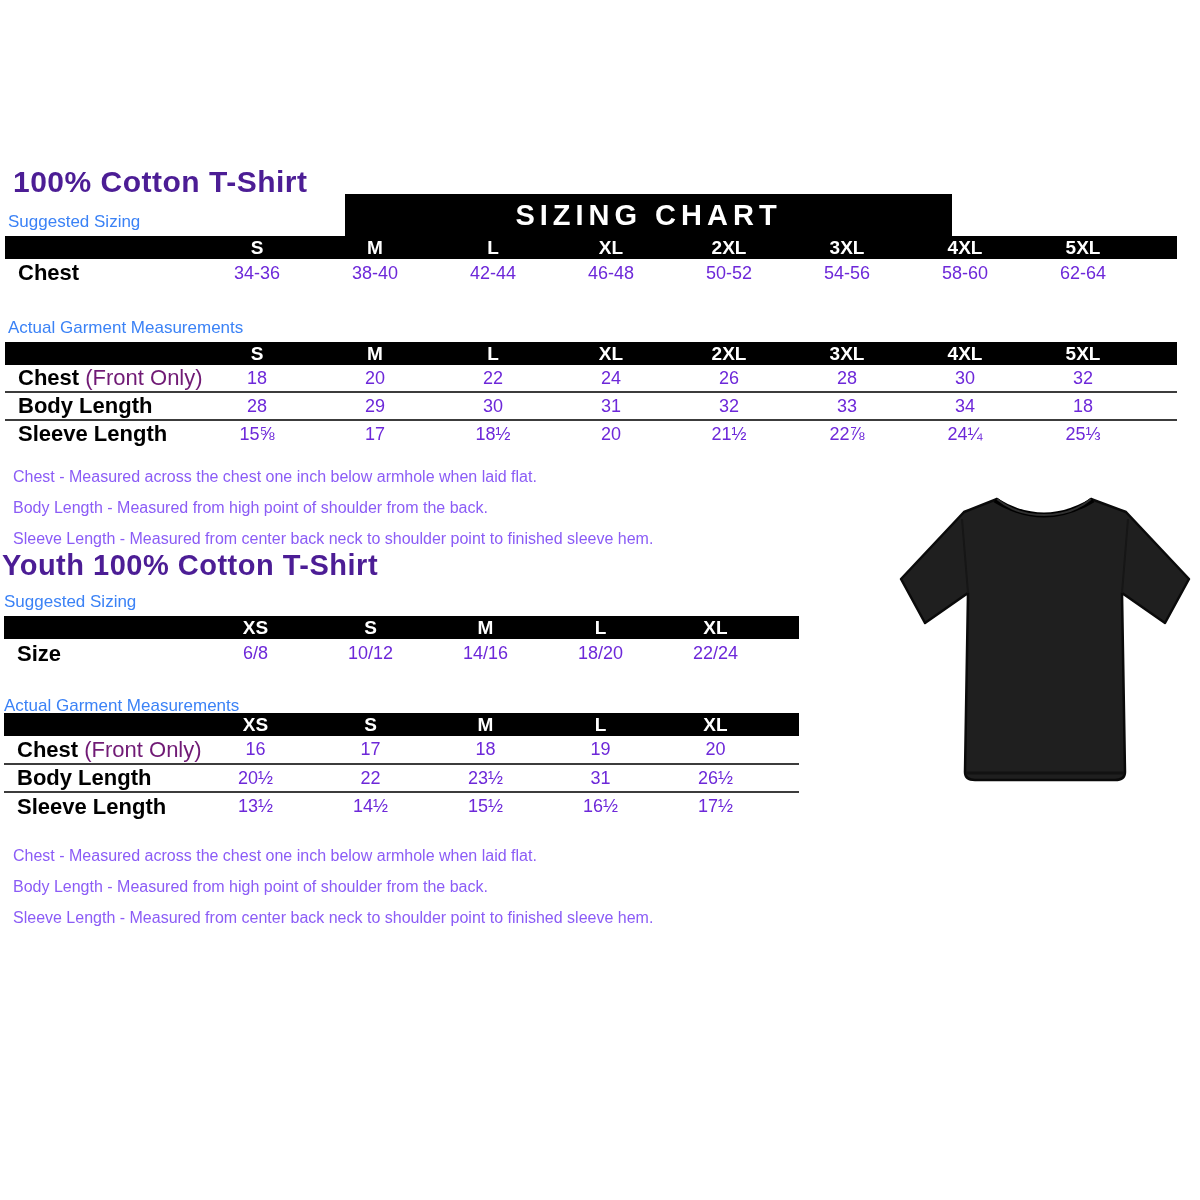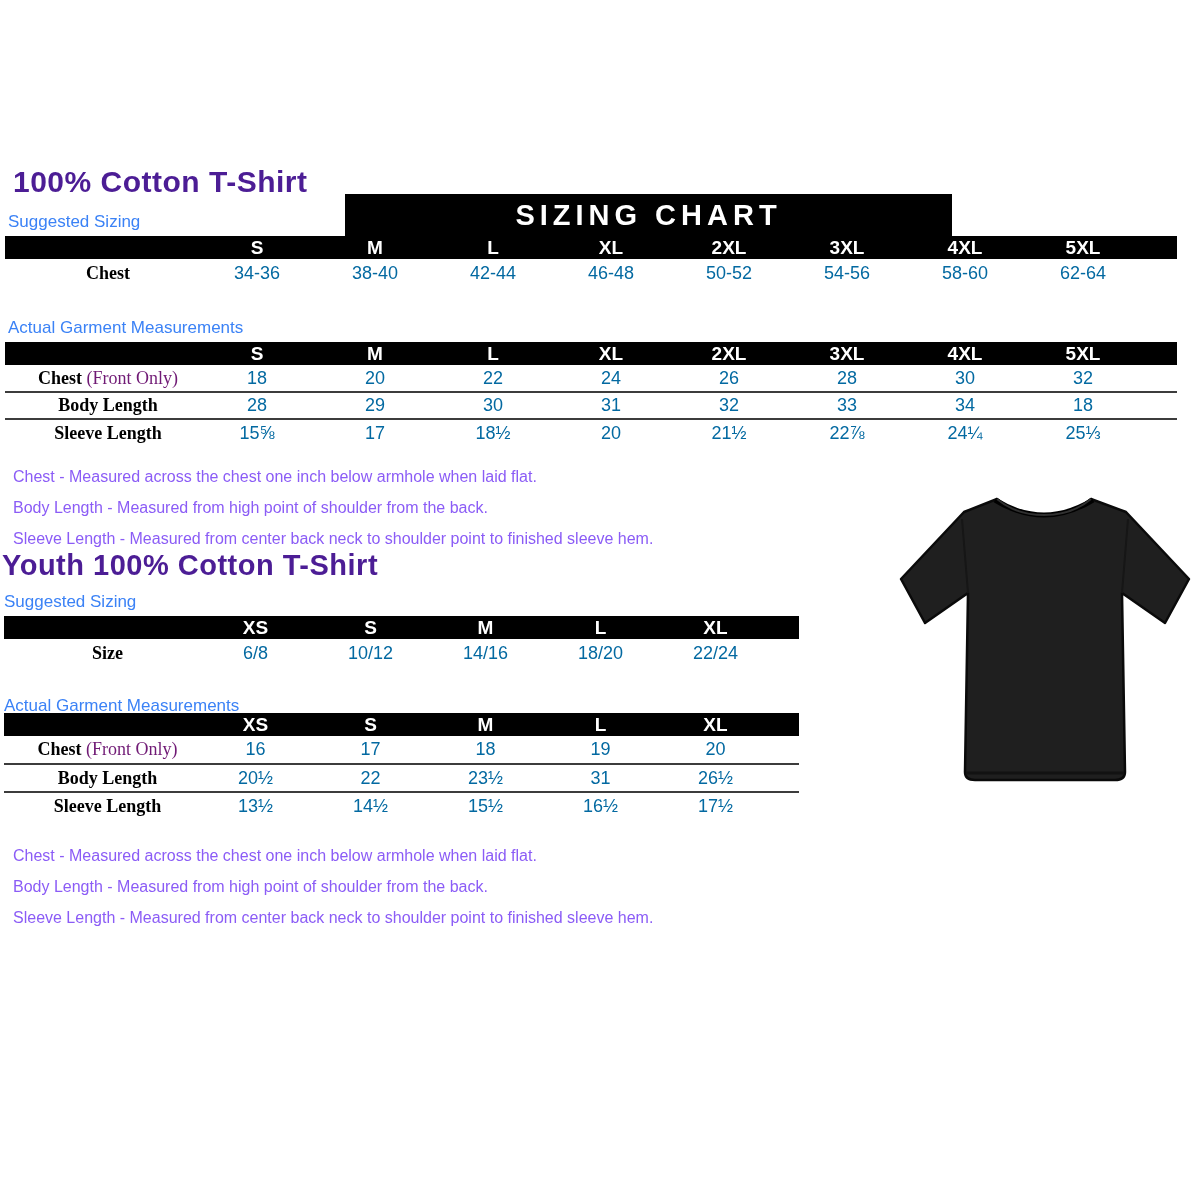--- a/index.html
+++ b/index.html
@@ -18,26 +18,26 @@
   }
   .section-label{font-size:17px;color:#3b82f6;white-space:nowrap;}
 
   
   table.size-table{border-collapse:collapse;table-layout:fixed;}
   table.size-table thead th{
     background:#000;color:#fff;font-weight:700;font-size:19px;text-align:center;
     padding:0;height:23px;line-height:23px;
   }
   table.size-table tbody th{
-    text-align:center;font-size:18px;color:#000;font-weight:700;
-    padding:0 0 0 13px;white-space:nowrap;font-family:Liberation Serif, serif;
+    text-align:left;font-size:22px;color:#000;font-weight:700;
+    padding:0 0 0 13px;white-space:nowrap;
   }
   table.size-table tbody th .suffix{font-weight:400;color:#701a75;}
   table.size-table tbody td{
-    text-align:center;font-size:18px;color:#0369a1;padding:0;
+    text-align:center;font-size:18px;color:#6d28d9;padding:0;
   }
   table.size-table tbody tr{height:27px;}
   table.size-table tbody tr:not(:first-child) td,
   table.size-table tbody tr:not(:first-child) th{border-top:2px solid #3c3c3c;}
 
   
   .notes p{margin:0;font-size:16px;line-height:31px;color:#8b5cf6;white-space:nowrap;}
 
   .tshirt-wrap{width:300px;height:318px;}
 </style>

